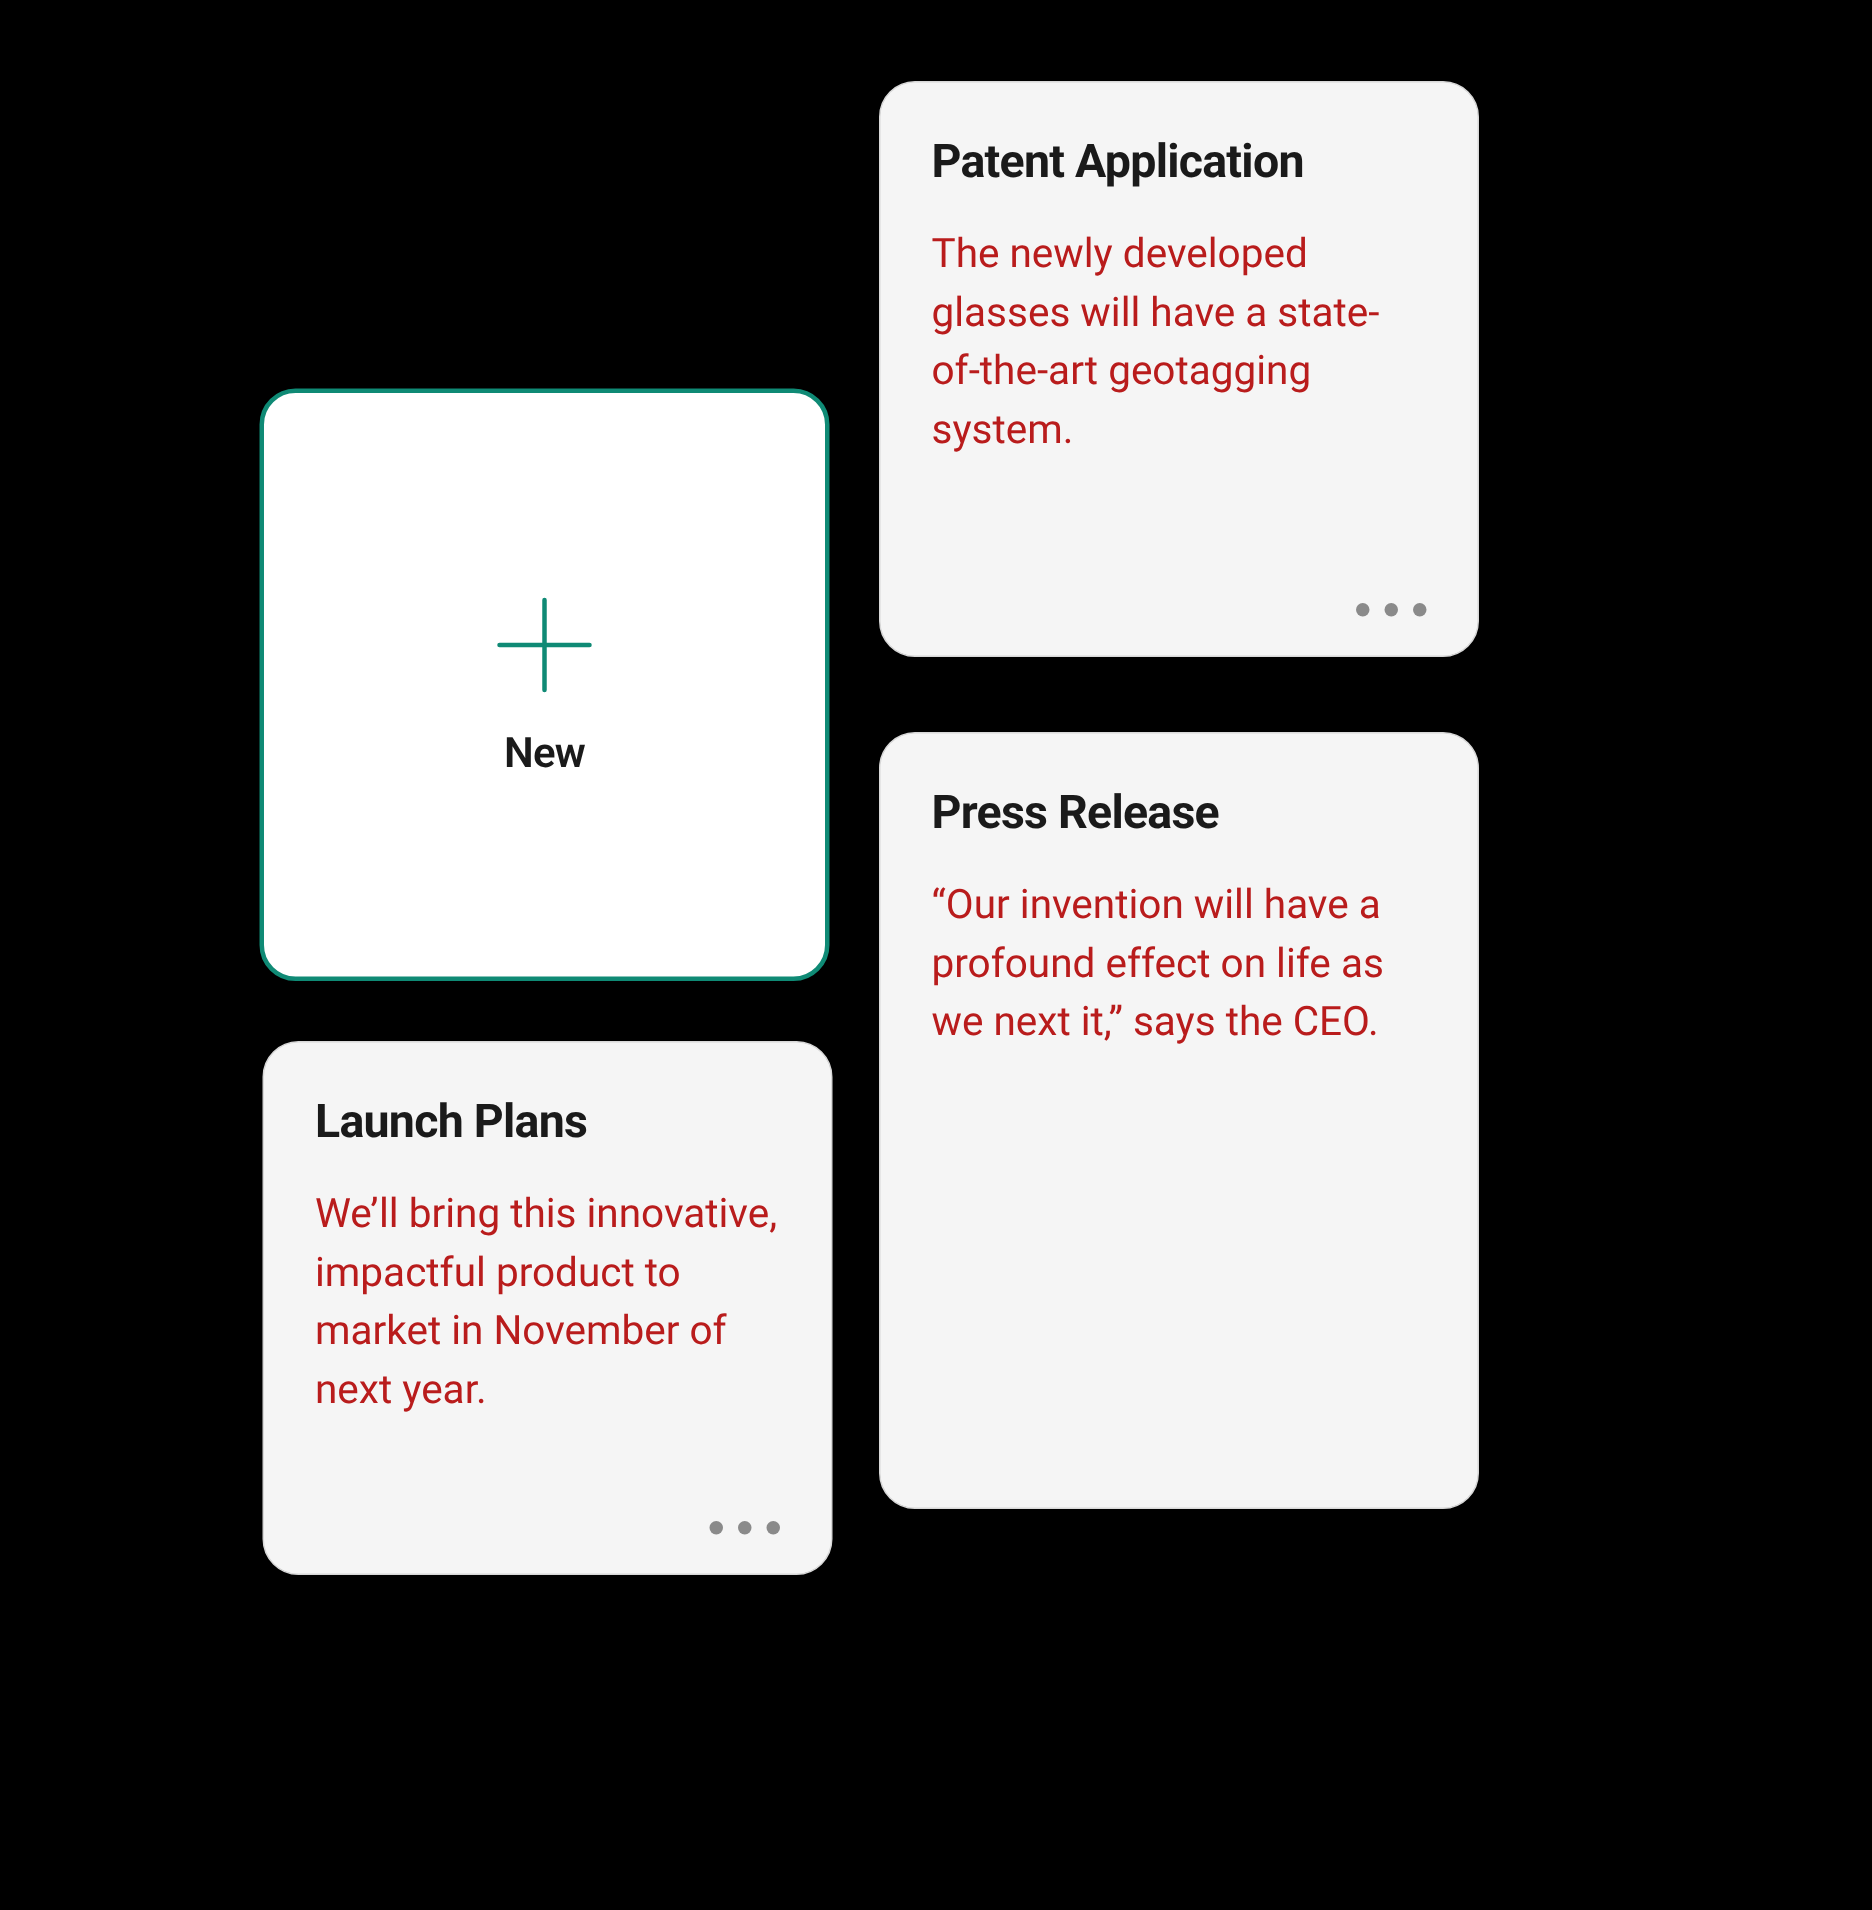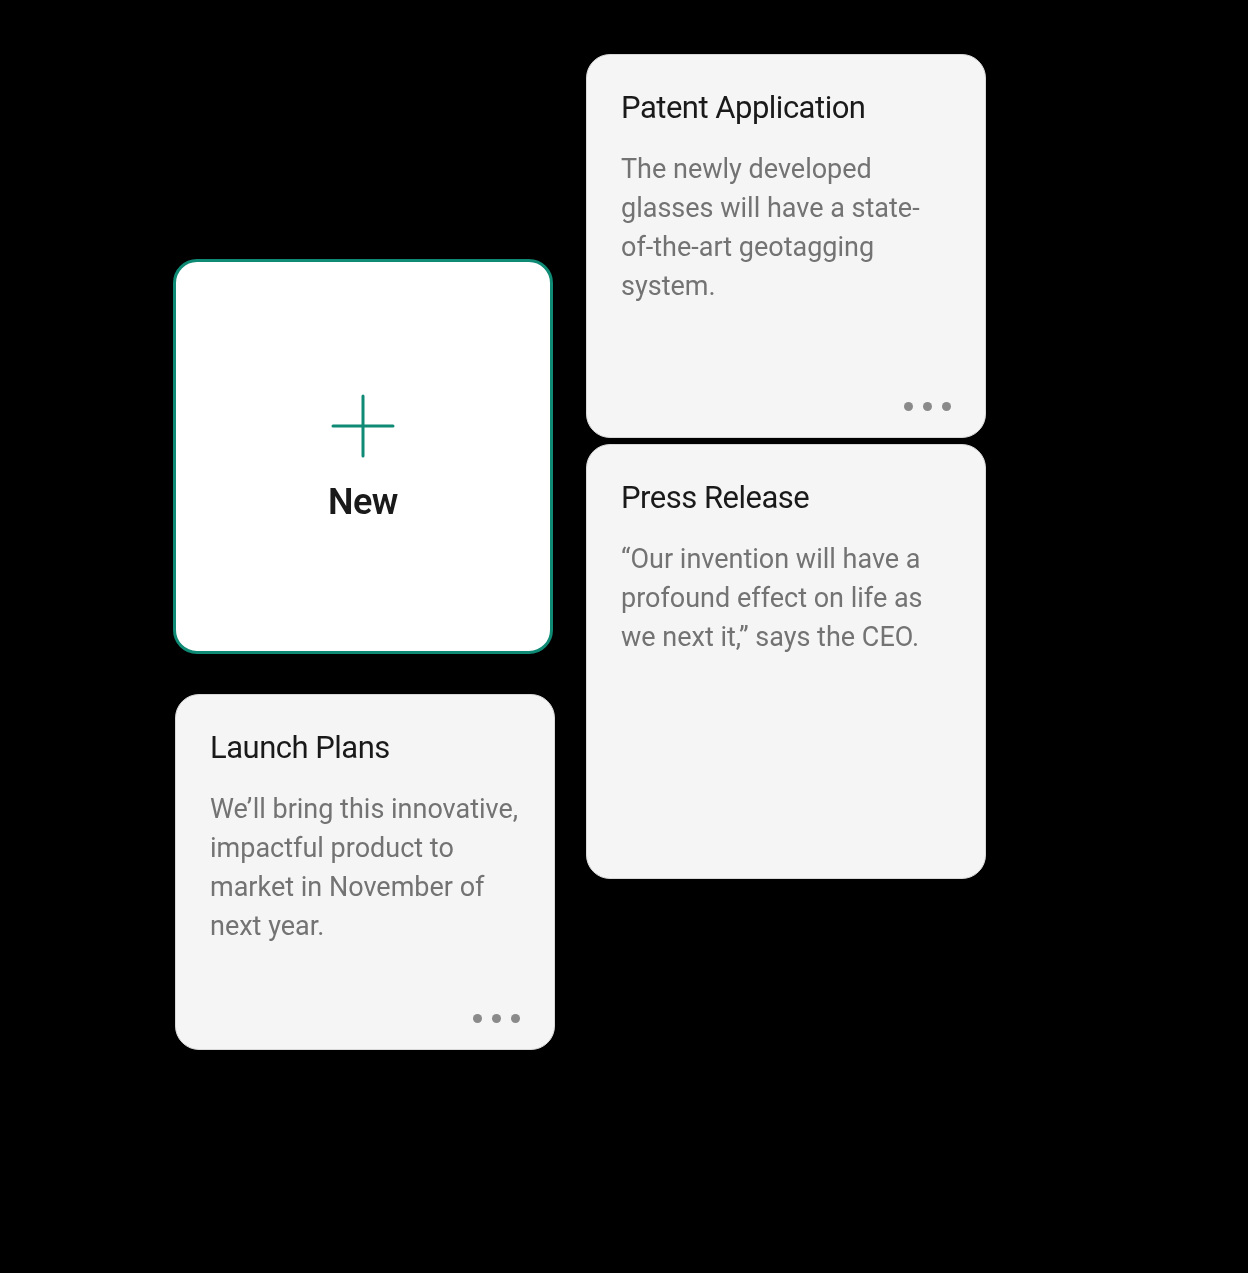--- a/index.html
+++ b/index.html
@@ -47,21 +47,21 @@
       align-items: center;
       justify-content: center;
     }
 
     .plus-icon svg {
       width: 70px;
       height: 70px;
     }
 
     .new-label {
-      font-size: 36px;
+      font-size: 28px;
       font-weight: 600;
       color: #1a1a1a;
       letter-spacing: -0.5px;
     }
 
     .doc-card {
       position: absolute;
       width: 400px;
       background: #f5f5f5;
       border: 1px solid #d8d8d8;
@@ -72,43 +72,43 @@
     }
 
     .doc-card-patent {
       left: 586px;
       top: 54px;
       height: 384px;
     }
 
     .doc-card-press {
       left: 586px;
-      top: 444px;
-      height: 435px;
+      top: 488px;
+      height: 518px;
     }
 
     .doc-card-launch {
       left: 175px;
       top: 694px;
       height: 356px;
       width: 380px;
     }
 
     .doc-title {
       font-size: 31px;
-      font-weight: 400;
+      font-weight: 700;
       color: #1a1a1a;
       margin-bottom: 24px;
       letter-spacing: -0.5px;
     }
 
     .doc-body {
       font-size: 27px;
       line-height: 1.45;
-      color: #737373;
+      color: #b91c1c;
       font-weight: 400;
     }
 
     .more-dots {
       position: absolute;
       bottom: 26px;
       right: 34px;
       display: flex;
       gap: 10px;
       align-items: center;

